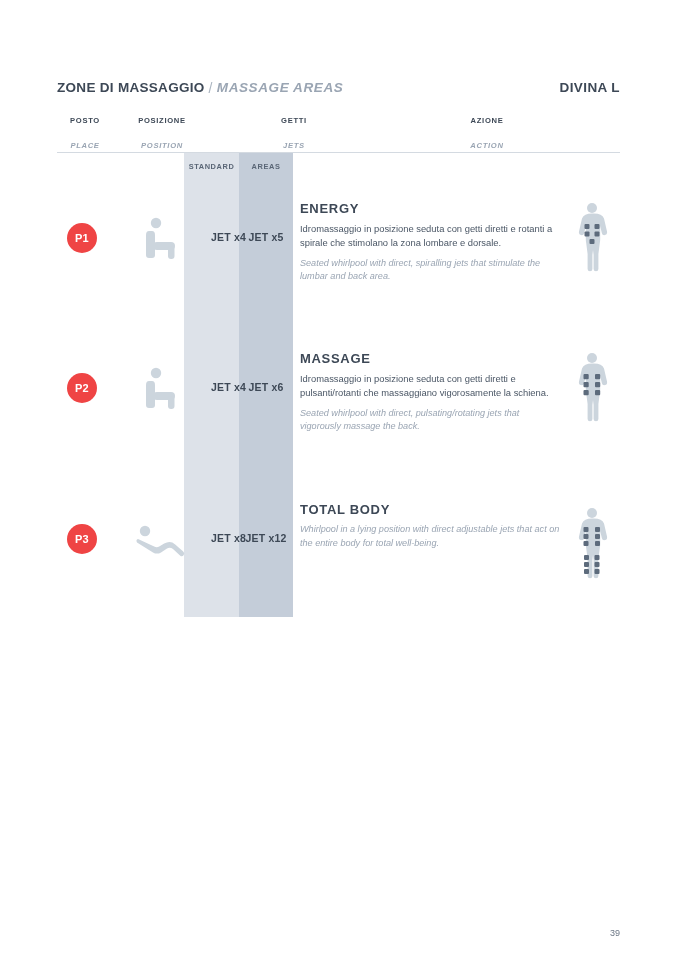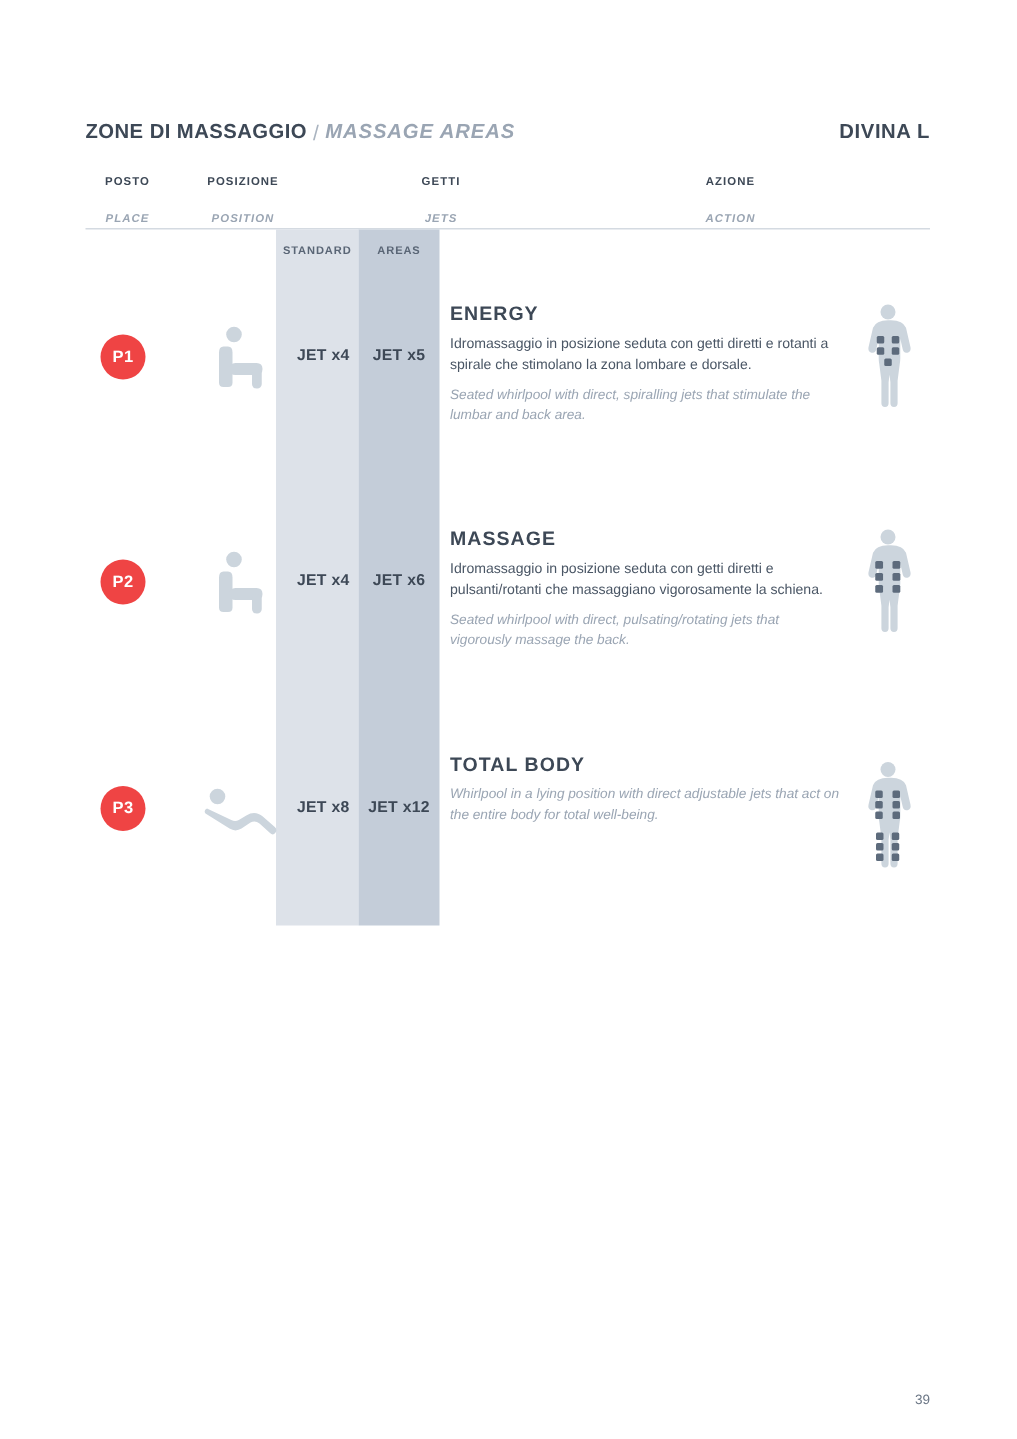--- a/index.html
+++ b/index.html
@@ -175,21 +175,21 @@
 
   
   .jet-cell {
     position: absolute;
     font-size: 10.5px;
     font-weight: bold;
     color: #3d4856;
     text-align: center;
     letter-spacing: 0.2px;
   }
-  .jet-standard { left: 115px; width: 55px; padding-left: 16px; }
+  .jet-standard { left: 128px; width: 55px; padding-left: 16px; }
   .jet-plus { left: 182px; width: 54px; }
   .row-1 .jet-cell { top: 35px; }
   .row-2 .jet-cell { top: 35px; }
   .row-3 .jet-cell { top: 33px; }
 
   
   .action {
     position: absolute;
     left: 243px;
     width: 262px;

